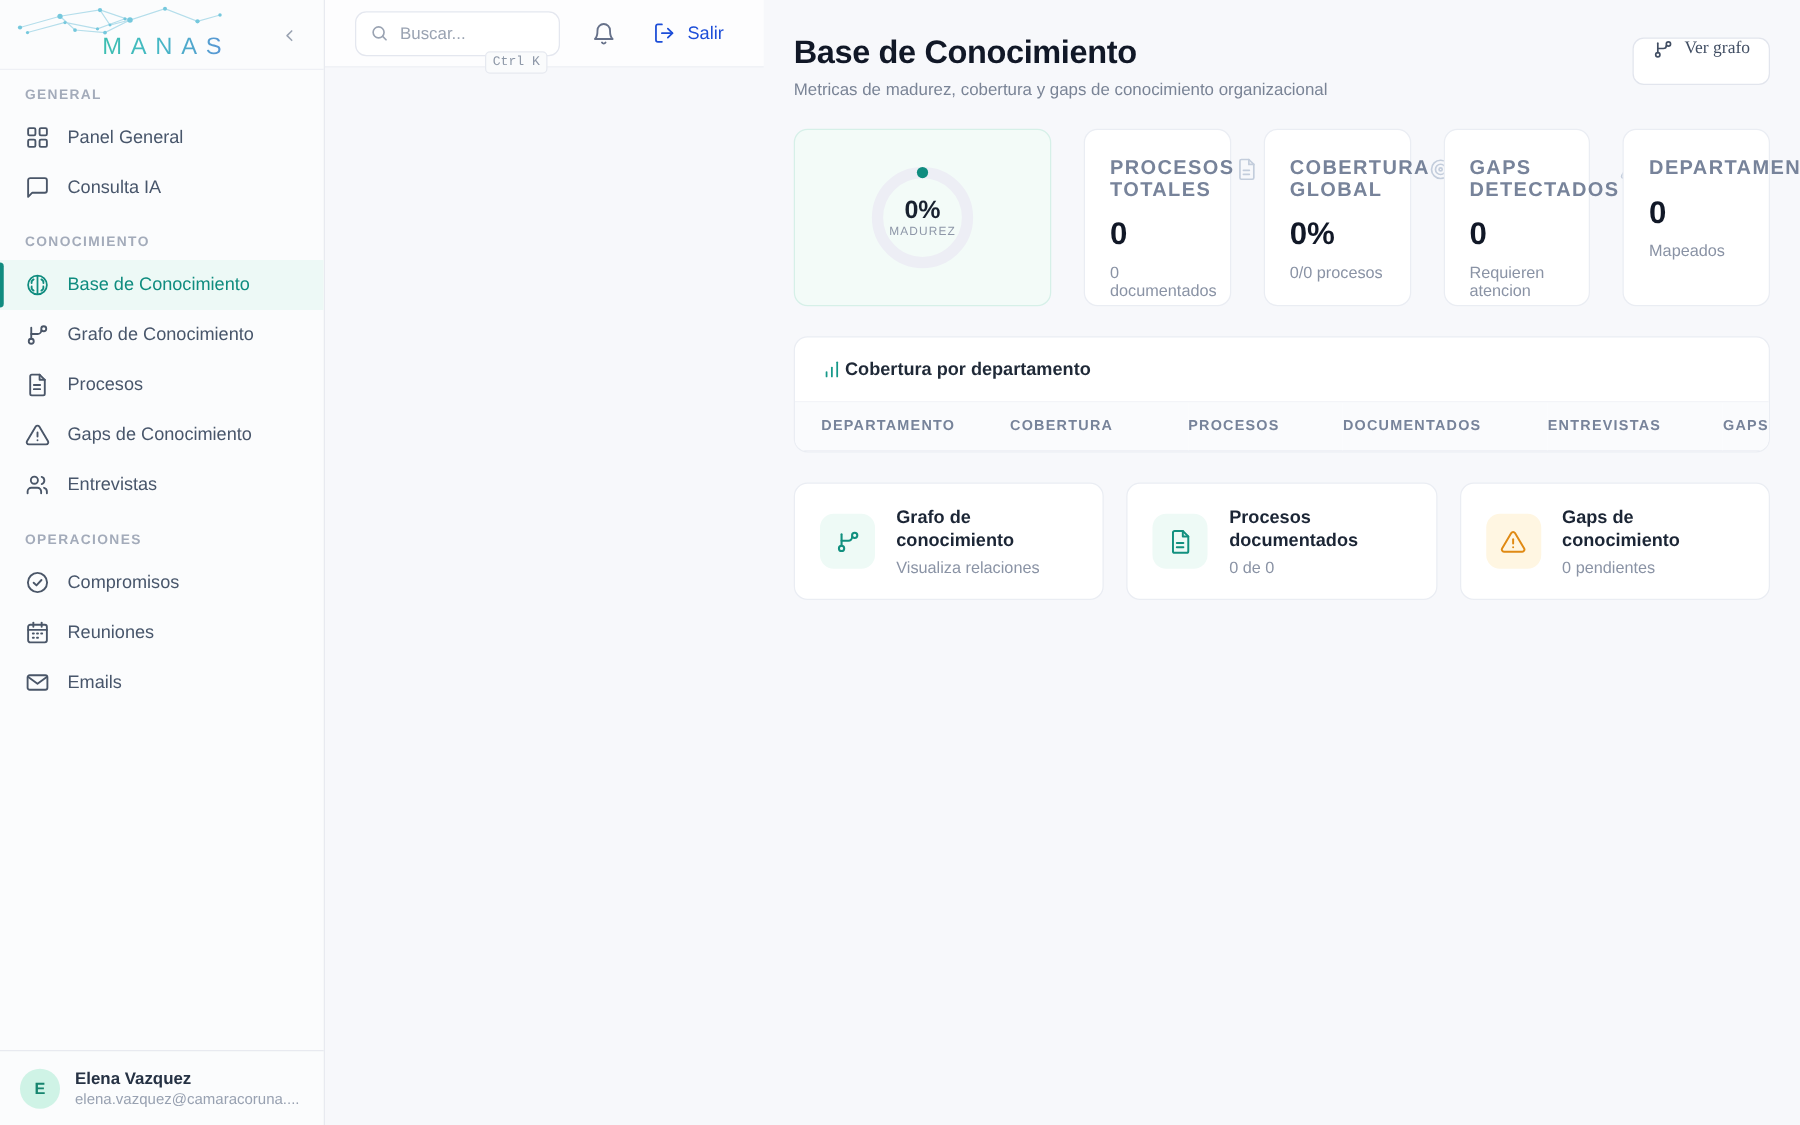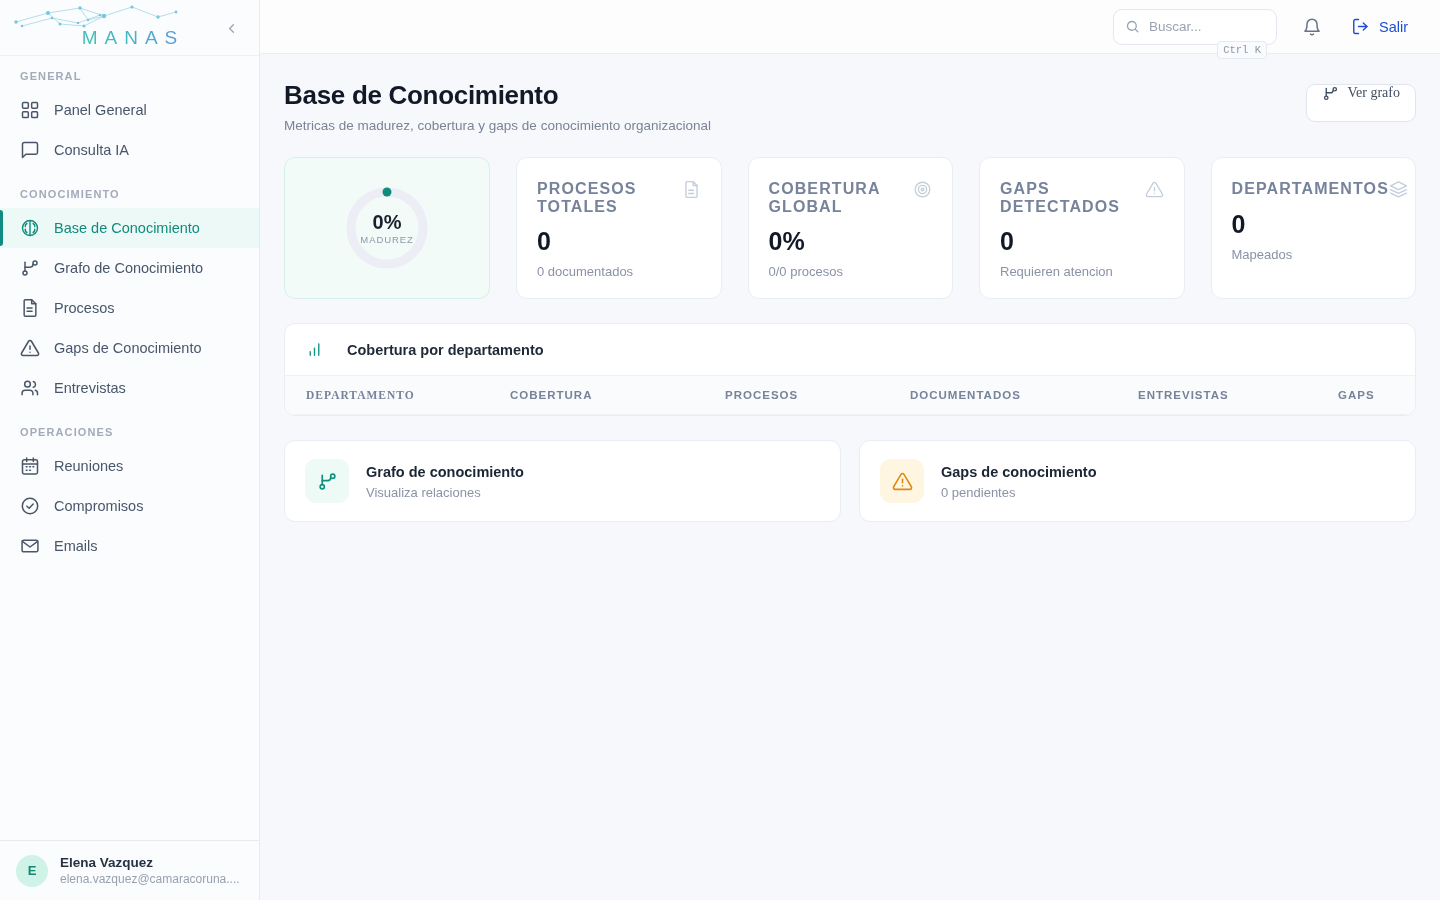--- a/index.html
+++ b/index.html
@@ -75,21 +75,21 @@
     font-size: 13px; font-weight: 600;
   }
   .user-meta { min-width: 0; }
   .user-name { font-size: 13.5px; font-weight: 600; color: #263244; line-height: 17px; }
   .user-mail {
     font-size: 12px; color: #98a1b1; line-height: 16px;
     white-space: nowrap; overflow: hidden; max-width: 190px;
   }
 
   
-  .main { flex: 1 1 auto; display: flex; flex-direction: column; min-width: 0; }
+  .main { flex: 1 1 auto; display: flex; flex-direction: row; min-width: 0; }
   .topbar {
     height: 54px; background: #fdfdfe; border-bottom: 1px solid #eceef4;
     display: flex; align-items: center; justify-content: flex-end;
     padding: 0 24px; gap: 6px; flex: 0 0 54px;
   }
   .search {
     display: flex; align-items: center; gap: 9px;
     width: 164px; height: 36px; padding: 0 9px 0 11px;
     border: 1px solid #e4e7ef; border-radius: 9px; background: #fff;
     cursor: text;
@@ -162,33 +162,33 @@
   .stat-ico { width: 19px; height: 19px; color: #c3cddc; flex: 0 0 19px; }
   .stat-value { font-size: 25px; font-weight: 700; color: #111827; margin-top: 11px; line-height: 28px; }
   .stat-hint { font-size: 13px; color: #8a93a5; margin-top: 9px; }
 
   
   .panel {
     margin-top: 24px; background: #fff;
     border: 1px solid #eaedf3; border-radius: 11px; overflow: hidden;
   }
   .panel-head {
-    display: flex; align-items: center; gap: 24px;
+    display: flex; align-items: center; gap: 2px;
     padding: 17px 21px; border-bottom: 1px solid #eff1f6;
   }
   .panel-head .ico { width: 17px; height: 17px; color: #17998a; flex: 0 0 17px; }
   .panel-title { font-size: 14.5px; font-weight: 600; color: #1f2937; }
   table { width: 100%; border-collapse: collapse; }
   thead tr { background: #fafbfd; }
   th {
     text-align: left; font-size: 11.5px; letter-spacing: 1px;
     font-weight: 600; color: #77839a; text-transform: uppercase;
     padding: 13px 0 13px 0; border-bottom: 1px solid #eff1f6;
   }
-  th.c1 { padding-left: 21px; width: 225px; font-family: Liberation Serif, serif; }
+  th.c1 { padding-left: 21px; width: 225px; }
   th.c2 { width: 215px; }
   th.c3 { width: 185px; }
   th.c4 { width: 228px; }
   th.c5 { width: 200px; }
 
   
   .actions { display: flex; gap: 18px; margin-top: 24px; }
   .action {
     flex: 1 1 0; background: #fff; border: 1px solid #eaedf3;
     border-radius: 11px; padding: 18px 20px;
@@ -306,38 +306,38 @@
           <circle cx="9" cy="7.4" r="3.4"></circle>
           <path d="M21 20v-1.8a3.6 3.6 0 0 0-2.7-3.5"></path>
             <path d="M16 4.2a3.6 3.6 0 0 1 0 6.9"></path>
         </svg>
         <span>Entrevistas</span>
       </a>
 
       <div class="nav-section spaced">OPERACIONES</div>
       <a class="nav-item">
         <svg class="ico" viewBox="0 0 24 24" fill="none" stroke="currentColor" stroke-width="1.8" stroke-linecap="round" stroke-linejoin="round">
+          <circle cx="12" cy="12" r="9.2"></circle>
+            <polyline points="8.3 12.2 11 14.8 15.8 9.6"></polyline>
+        </svg>
+        <span>Compromisos</span>
+      </a>
+      <a class="nav-item">
+        <svg class="ico" viewBox="0 0 24 24" fill="none" stroke="currentColor" stroke-width="1.8" stroke-linecap="round" stroke-linejoin="round">
           <rect x="3" y="4.5" width="18" height="17" rx="2"></rect>
             <line x1="3" y1="9.5" x2="21" y2="9.5"></line>
           <line x1="8" y1="2.5" x2="8" y2="6.5"></line>
             <line x1="16" y1="2.5" x2="16" y2="6.5"></line>
           <line x1="7.5" y1="13" x2="8.5" y2="13"></line>
             <line x1="11.5" y1="13" x2="12.5" y2="13"></line>
           <line x1="15.5" y1="13" x2="16.5" y2="13"></line>
             <line x1="7.5" y1="17" x2="8.5" y2="17"></line>
           <line x1="11.5" y1="17" x2="12.5" y2="17"></line>
         </svg>
         <span>Reuniones</span>
-      </a>
-      <a class="nav-item">
-        <svg class="ico" viewBox="0 0 24 24" fill="none" stroke="currentColor" stroke-width="1.8" stroke-linecap="round" stroke-linejoin="round">
-          <circle cx="12" cy="12" r="9.2"></circle>
-            <polyline points="8.3 12.2 11 14.8 15.8 9.6"></polyline>
-        </svg>
-        <span>Compromisos</span>
       </a>
       <a class="nav-item">
         <svg class="ico" viewBox="0 0 24 24" fill="none" stroke="currentColor" stroke-width="1.8" stroke-linecap="round" stroke-linejoin="round">
           <rect x="2.5" y="5" width="19" height="14" rx="2"></rect>
             <polyline points="2.8 6.5 12 13.2 21.2 6.5"></polyline>
         </svg>
         <span>Emails</span>
       </a>
     </nav>
 
@@ -498,20 +498,34 @@
               <path d="M6 15.6V5"></path>
                 <path d="M6 11h6.2a3.4 3.4 0 0 0 3.4-3.4"></path>
             </svg>
           </div>
           <div>
             <div class="action-title">Grafo de conocimiento</div>
             <div class="action-sub">Visualiza relaciones</div>
           </div>
         </div>
 
+        <div class="action">
+          <div class="action-ico teal">
+            <svg viewBox="0 0 24 24" fill="none" stroke="currentColor" stroke-width="1.8" stroke-linecap="round" stroke-linejoin="round">
+              <path d="M14 2H6.5A1.5 1.5 0 0 0 5 3.5v17A1.5 1.5 0 0 0 6.5 22h11a1.5 1.5 0 0 0 1.5-1.5V7z"></path>
+              <polyline points="14 2 14 7 19 7"></polyline>
+                <line x1="8.5" y1="13" x2="14.5" y2="13"></line>
+              <line x1="8.5" y1="17" x2="14.5" y2="17"></line>
+            </svg>
+          </div>
+          <div>
+            <div class="action-title">Procesos documentados</div>
+            <div class="action-sub">0 de 0</div>
+          </div>
+        </div>
 
         <div class="action">
           <div class="action-ico amber">
             <svg viewBox="0 0 24 24" fill="none" stroke="currentColor" stroke-width="1.8" stroke-linecap="round" stroke-linejoin="round">
               <path d="M10.3 3.9 1.9 18a2 2 0 0 0 1.7 3h16.8a2 2 0 0 0 1.7-3L13.7 3.9a2 2 0 0 0-3.4 0z"></path>
               <line x1="12" y1="9.5" x2="12" y2="13.5"></line>
                 <line x1="12" y1="17" x2="12.01" y2="17"></line>
             </svg>
           </div>
           <div>

